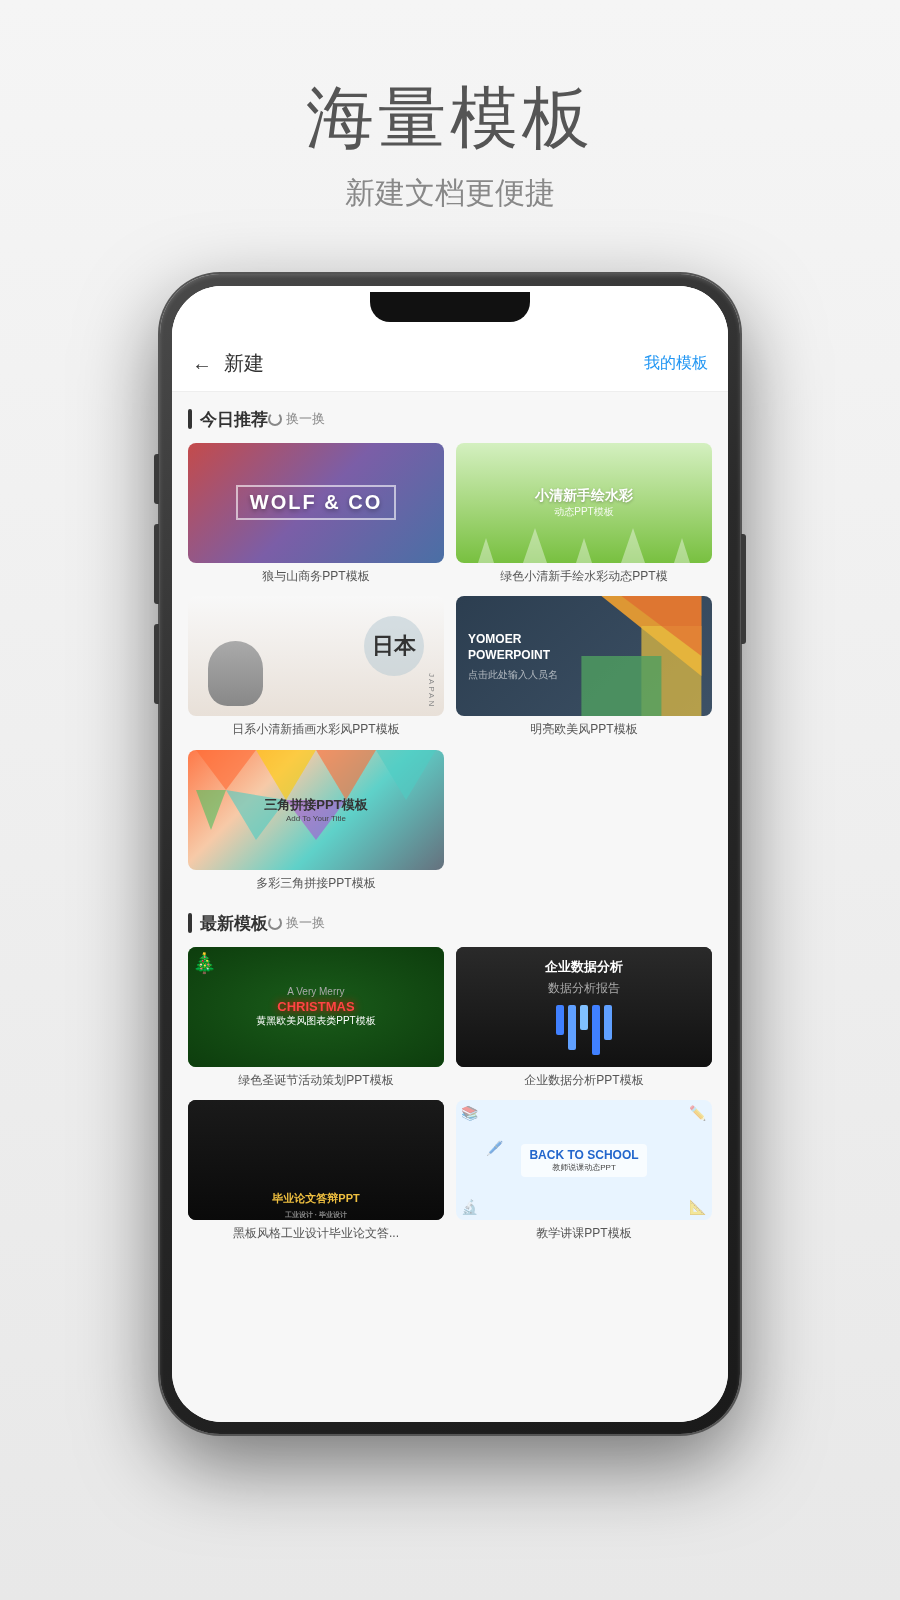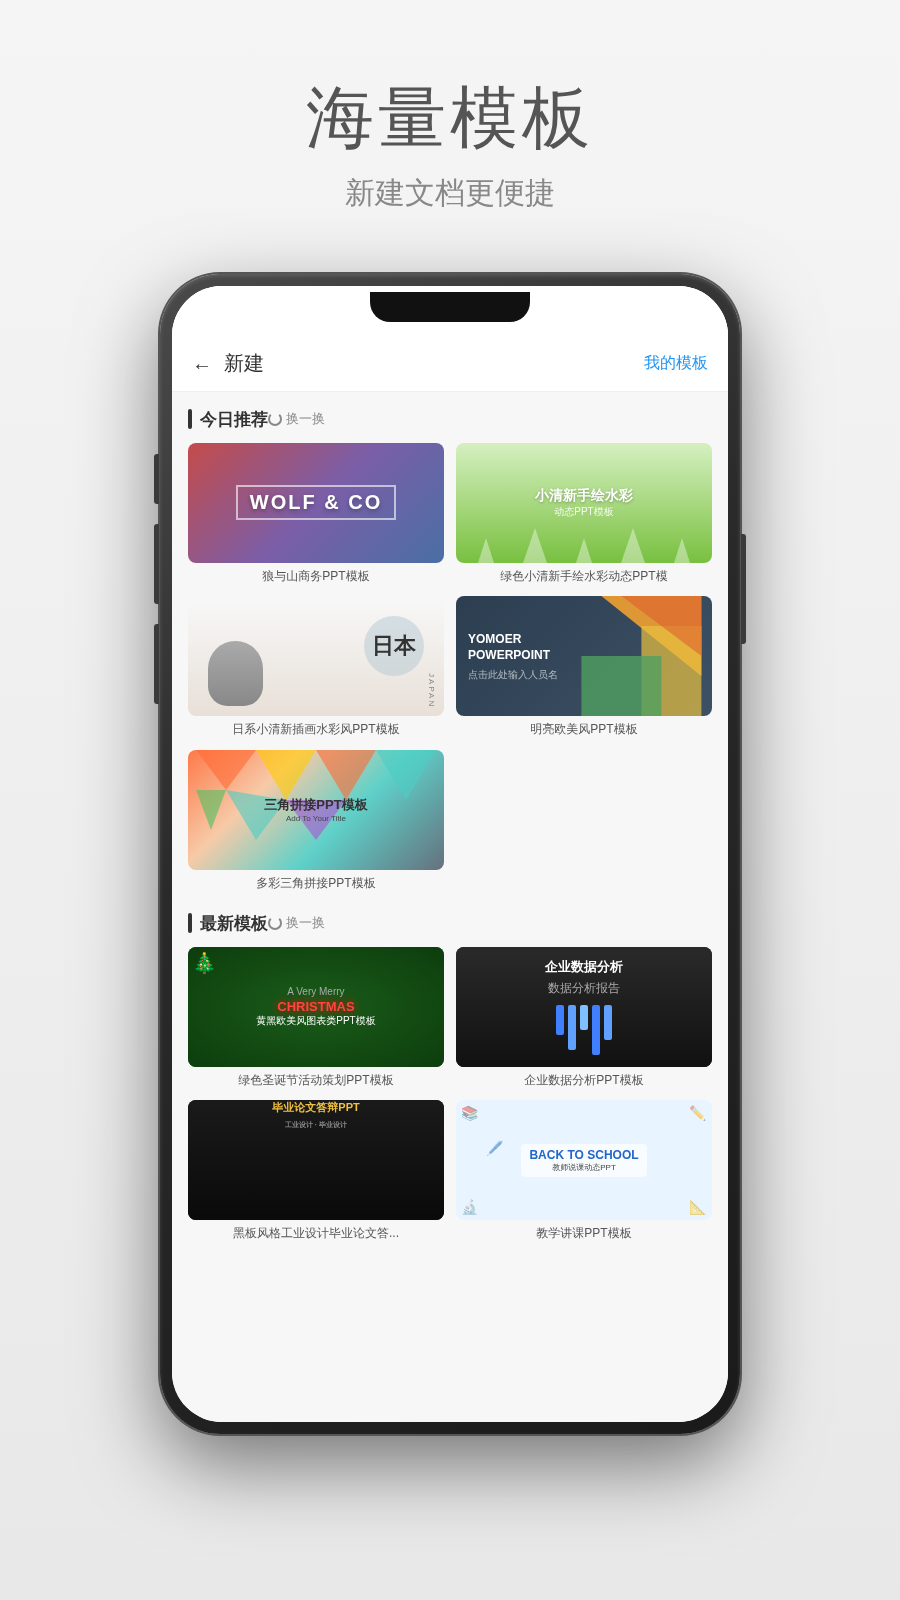--- a/index.html
+++ b/index.html
@@ -498,21 +498,21 @@
       display: flex;
       flex-direction: column;
       align-items: center;
       justify-content: center;
     }
 
     
     .thumb-graduation {
       background: #111;
       display: flex;
-      align-items: flex-start;
+      align-items: flex-end;
       justify-content: center;
     }
     .grad-text {
       font-size: 13px;
       font-weight: 700;
       color: #f0c040;
       text-align: center;
       line-height: 1.4;
     }
 

